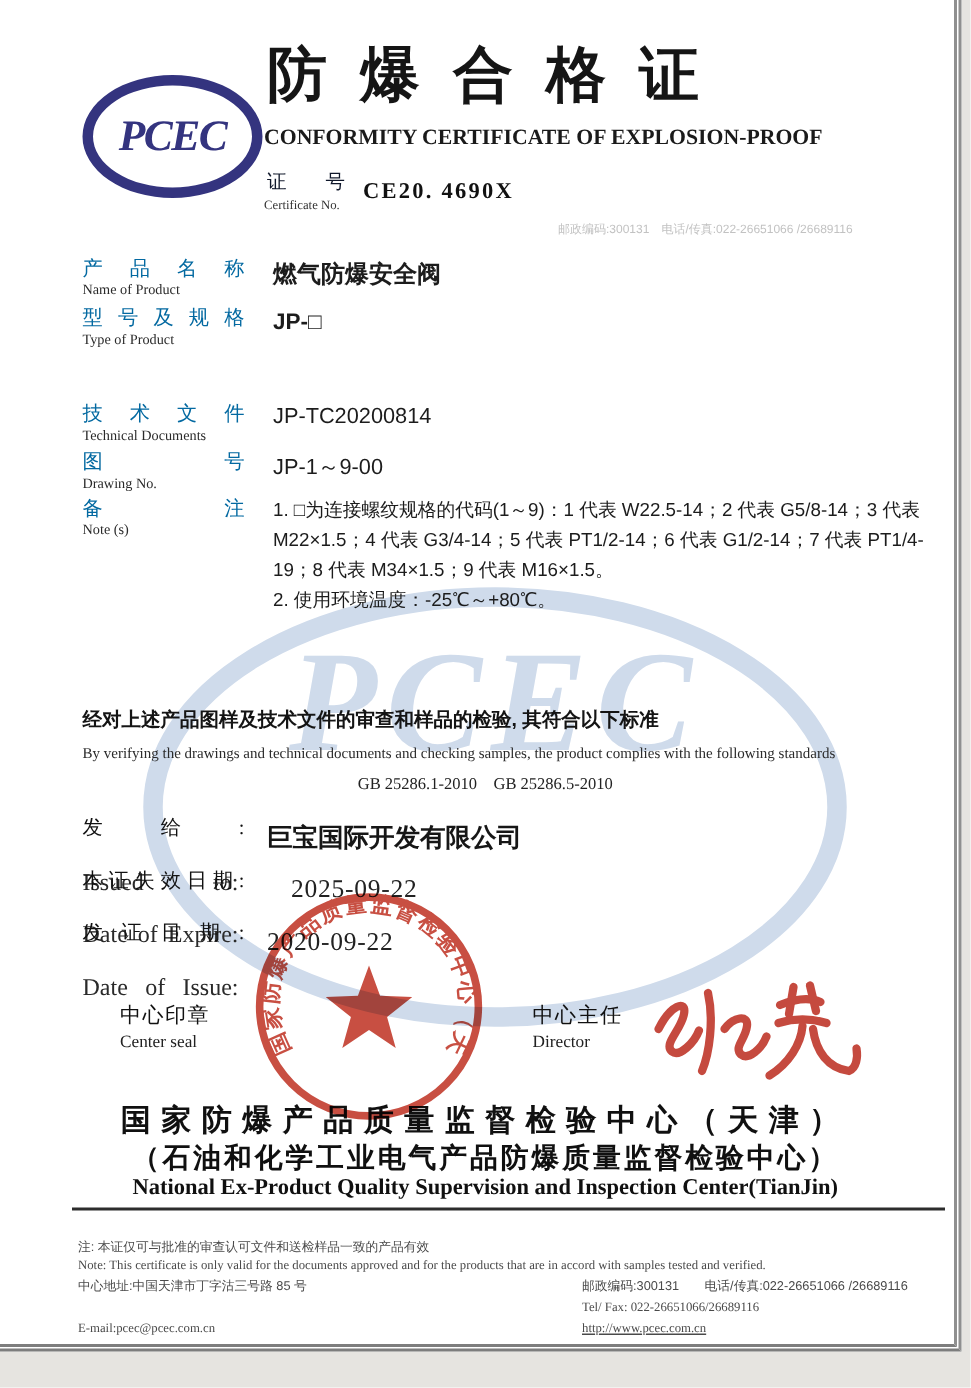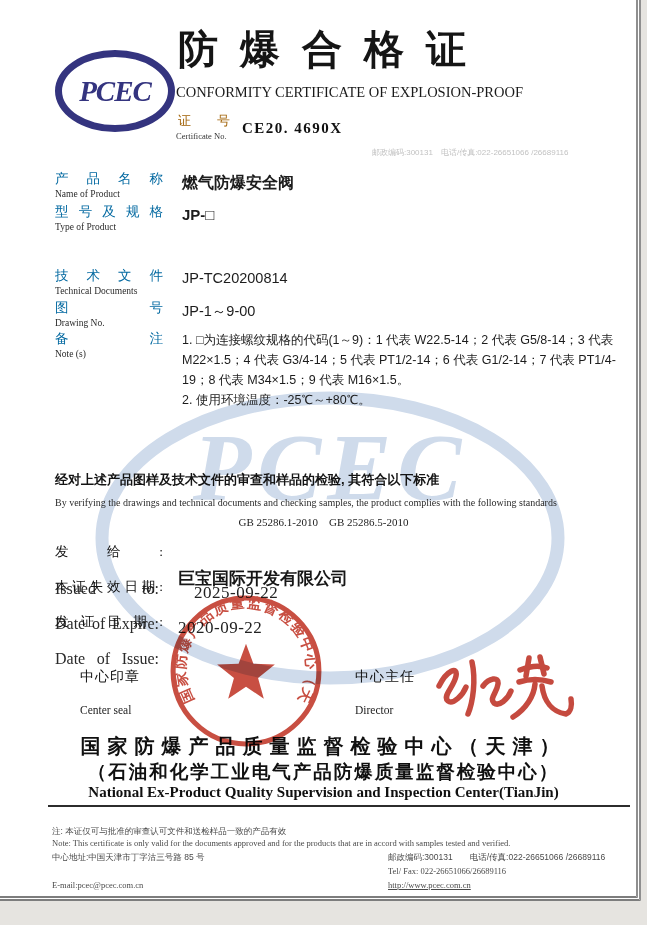--- a/index.html
+++ b/index.html
@@ -24,25 +24,25 @@
   }
   .logo span{
     font-style:italic;font-weight:bold;font-size:29px;color:#34347f;
     font-family:"Liberation Serif",serif;letter-spacing:-1px;
   }
   .title-zh{
     left:178px;top:22px;font-size:40px;font-weight:bold;letter-spacing:22px;
     font-family:"Liberation Serif",serif;color:#151515;white-space:nowrap;
   }
   .title-en{
-    left:176px;top:84px;font-size:14.5px;font-weight:normal;
+    left:176px;top:84px;font-size:14.5px;font-weight:bold;
     font-family:"Liberation Serif",serif;color:#1a1a1a;white-space:nowrap;
   }
   .certno-label-zh{
-    left:178px;top:112px;width:52px;font-size:13px;color:#a16207;
+    left:178px;top:112px;width:52px;font-size:13px;color:#0f172a;
     font-family:"Liberation Serif",serif;text-align-last:justify;
   }
   .certno-label-en{
     left:176px;top:131px;font-size:8.5px;color:#333;
     font-family:"Liberation Serif",serif;
   }
   .certno-value{
     left:242px;top:120px;font-size:15px;font-weight:bold;letter-spacing:1.5px;
     font-family:"Liberation Serif",serif;color:#111;
   }
@@ -70,25 +70,25 @@
   
   .std-zh{left:55px;top:471px;font-size:13px;font-weight:bold;color:#141414;}
   .std-en{left:55px;top:497px;font-size:10px;color:#2b2b2b;font-family:"Liberation Serif",serif;}
   .std-list{left:0;top:515px;width:647px;text-align:center;font-size:11px;
     color:#222;font-family:"Liberation Serif",serif;}
   
   .ilabel .zh{font-size:13.5px;color:#111;font-family:"Liberation Serif",serif;
     width:108px;text-align-last:justify;}
   .ilabel .en{font-size:16px;color:#2a2a2a;font-family:"Liberation Serif",serif;
     width:104px;text-align-last:justify;margin-top:19px;}
-  .issued-value{left:178px;top:547px;font-size:17px;font-weight:bold;color:#161616;margin-top:20px;}
+  .issued-value{left:178px;top:547px;font-size:17px;font-weight:bold;color:#161616;}
   .date-value{font-family:"Liberation Serif",serif;font-size:17px;color:#222;letter-spacing:0.5px;}
   
   .seal-label .zh{font-size:14px;color:#111;font-family:"Liberation Serif",serif;letter-spacing:1px;}
-  .seal-label .en{font-size:11.5px;color:#222;font-family:"Liberation Serif",serif;margin-top:18px;}
+  .seal-label .en{font-size:11.5px;color:#222;font-family:"Liberation Serif",serif;margin-top:3px;}
   .stamp{left:166px;top:591px;width:160px;height:160px;z-index:3;
     mix-blend-mode:multiply;opacity:0.9;}
   .signature{left:425px;top:646px;width:150px;height:85px;z-index:3;
     mix-blend-mode:multiply;opacity:0.92;}
   
   .org1{left:0;top:733px;width:647px;text-align:center;font-size:20px;font-weight:bold;
     letter-spacing:7px;font-family:"Liberation Serif",serif;color:#101010;white-space:nowrap;}
   .org2{left:0;top:759px;width:647px;text-align:center;font-size:18.5px;font-weight:bold;
     letter-spacing:2px;font-family:"Liberation Serif",serif;color:#101010;white-space:nowrap;}
   .org3{left:0;top:784px;width:647px;text-align:center;font-size:15px;font-weight:bold;

